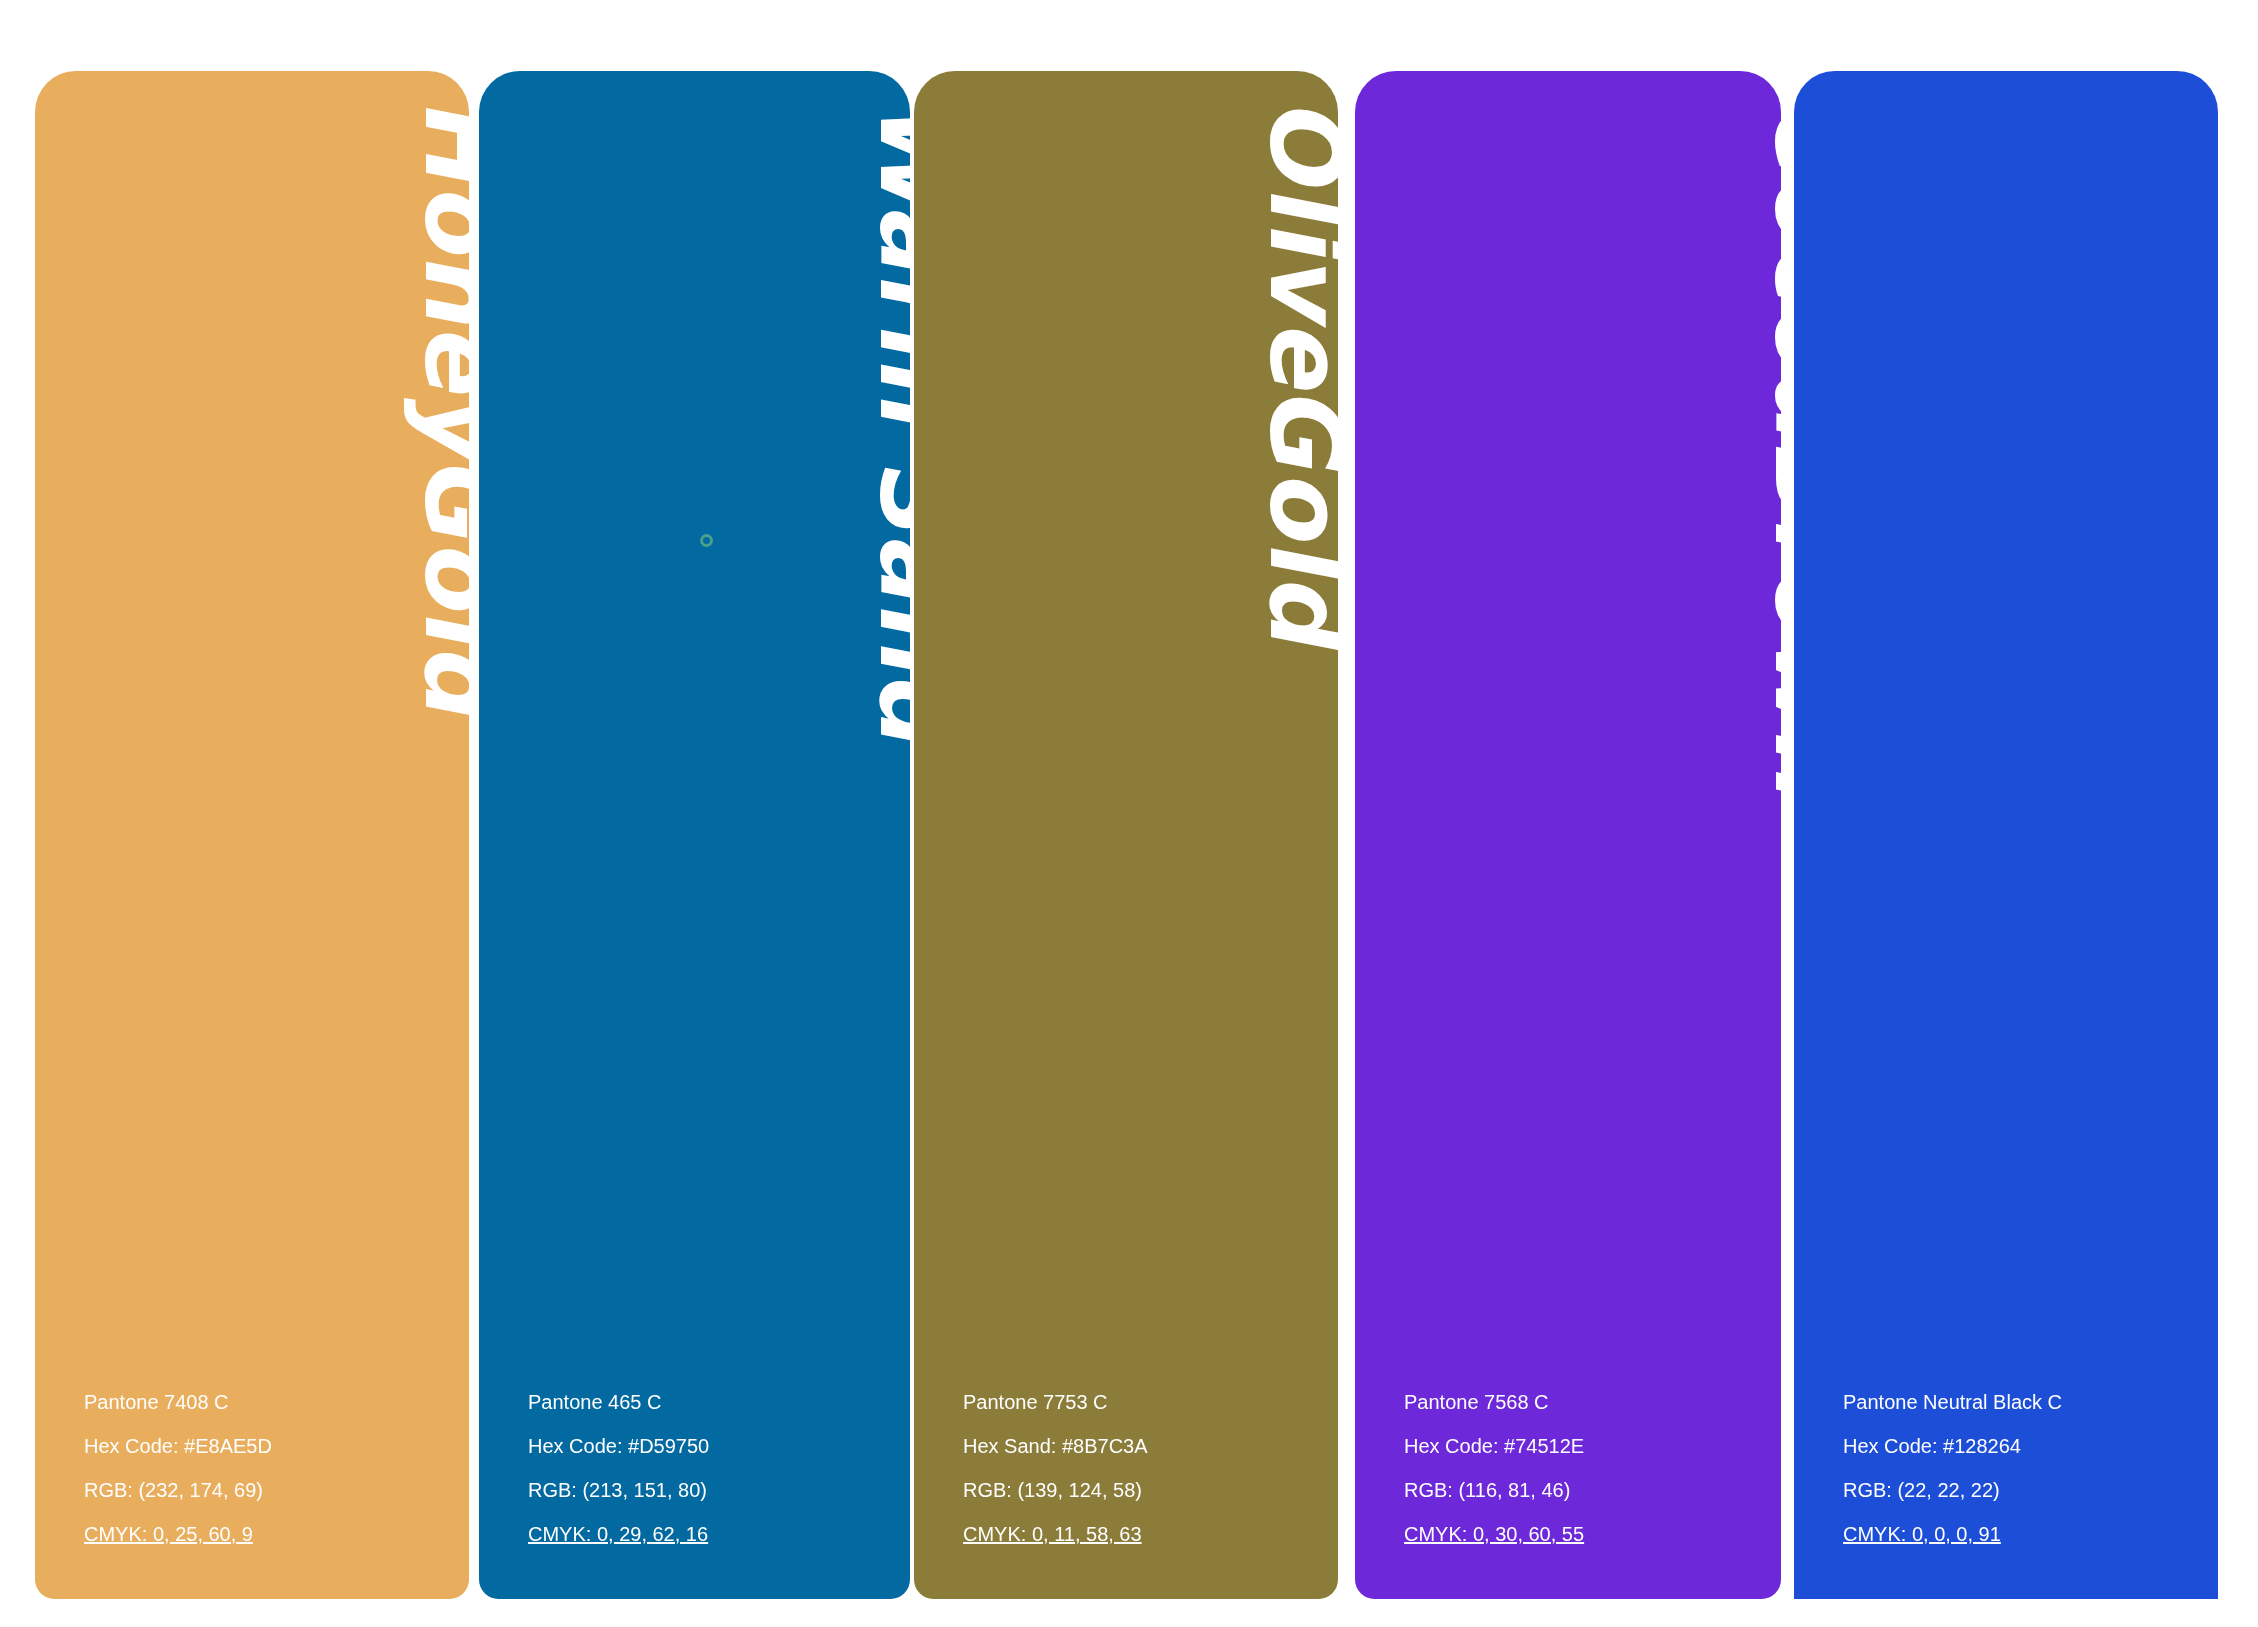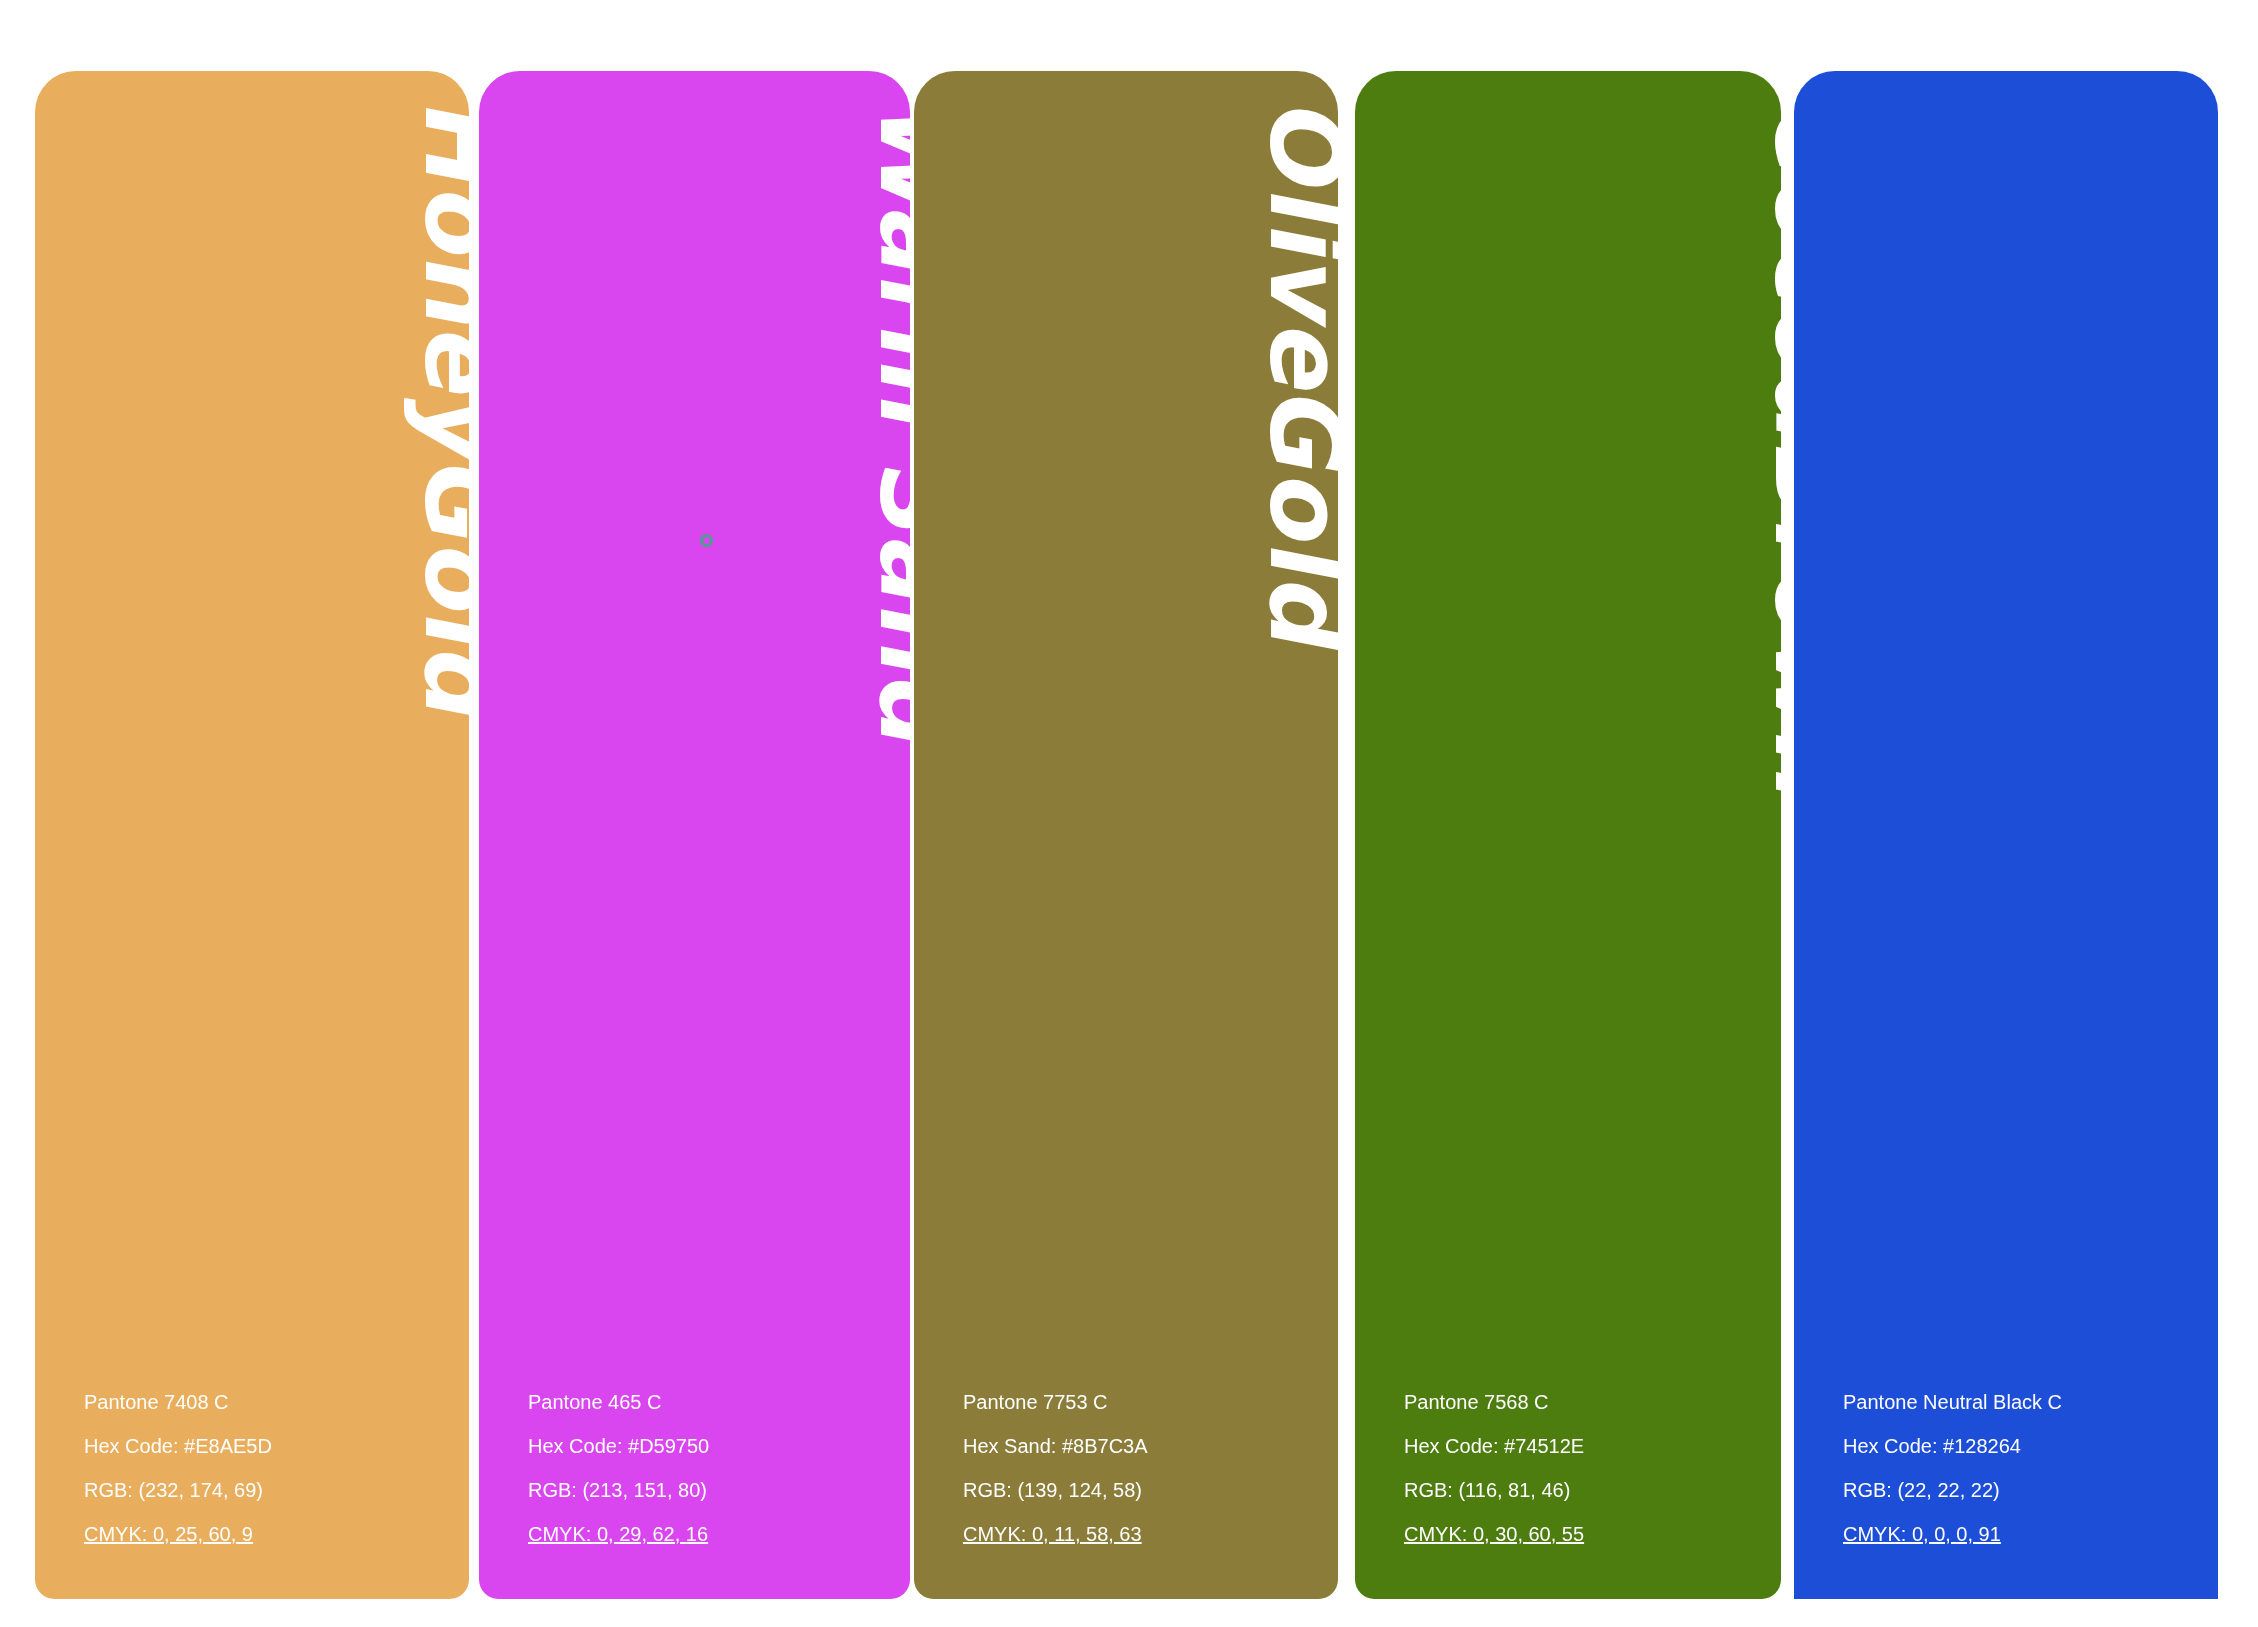--- a/index.html
+++ b/index.html
@@ -108,21 +108,21 @@
       <div class="swatch-name" style="left: calc(50% + 258px);">HoneyGold</div>
     </div>
     <div class="swatch-info">
       <div class="info-line">Pantone 7408 C</div>
       <div class="info-line">Hex Code: #E8AE5D</div>
       <div class="info-line">RGB: (232, 174, 69)</div>
       <div class="info-line">CMYK: 0, 25, 60, 9</div>
     </div>
   </div>
 
-  <div class="swatch tint-dark" style="background: #d946ef; left: 479px; width: 431px;">
+  <div class="swatch tint-dark" style="background: #0369a1; left: 479px; width: 431px;">
     <div class="swatch-name-wrap">
       <div class="swatch-name" style="left: calc(50% + 270px);">Warm Sand</div>
     </div>
     <div class="swatch-info">
       <div class="info-line">Pantone 465 C</div>
       <div class="info-line">Hex Code: #D59750</div>
       <div class="info-line">RGB: (213, 151, 80)</div>
       <div class="info-line">CMYK: 0, 29, 62, 16</div>
     </div>
   </div>
@@ -132,21 +132,21 @@
       <div class="swatch-name" style="left: calc(50% + 229px);">OliveGold</div>
     </div>
     <div class="swatch-info">
       <div class="info-line">Pantone 7753 C</div>
       <div class="info-line">Hex Sand: #8B7C3A</div>
       <div class="info-line">RGB: (139, 124, 58)</div>
       <div class="info-line">CMYK: 0, 11, 58, 63</div>
     </div>
   </div>
 
-  <div class="swatch tint-dark" style="background: #4d7c0f; left: 1355px; width: 426px;">
+  <div class="swatch tint-dark" style="background: #6d28d9; left: 1355px; width: 426px;">
     <div class="swatch-name-wrap">
       <div class="swatch-name" style="left: calc(50% + 292px);">CocoaBrown</div>
     </div>
     <div class="swatch-info">
       <div class="info-line">Pantone 7568 C</div>
       <div class="info-line">Hex Code: #74512E</div>
       <div class="info-line">RGB: (116, 81, 46)</div>
       <div class="info-line">CMYK: 0, 30, 60, 55</div>
     </div>
   </div>

